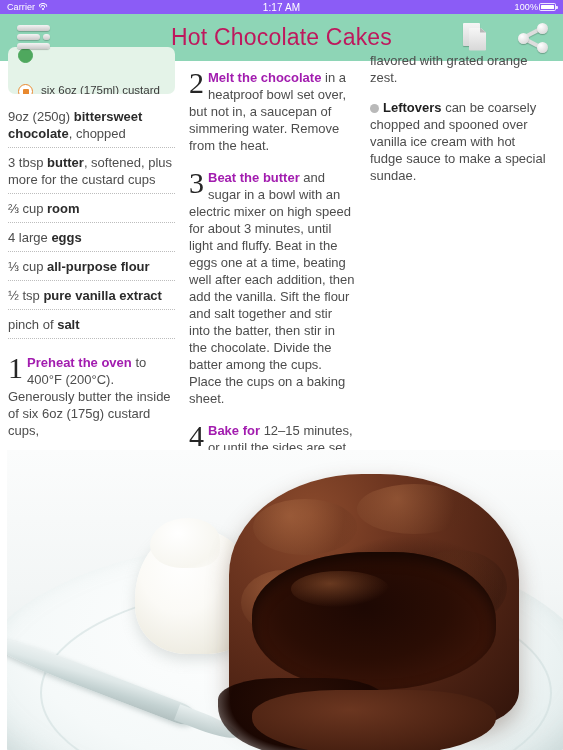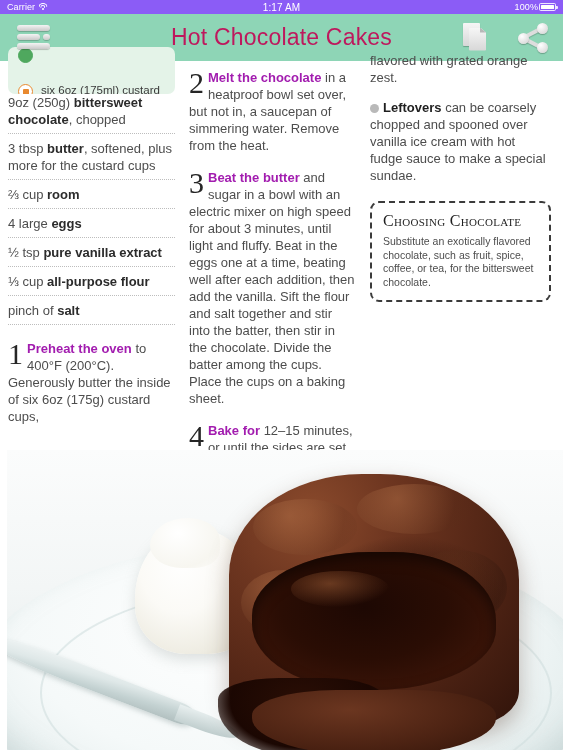--- a/index.html
+++ b/index.html
@@ -136,21 +136,21 @@
     width:15px; height:15px; flex:0 0 15px; border-radius:50%;
     border:1.6px solid #e8892f; margin-top:1px;
     display:flex; align-items:center; justify-content:center;
     background:#ffffff;
   }
   .ing-ico i{ width:6px; height:6px; background:#e8892f; border-radius:1px; display:block;}
   .ing-ico.green{ border-color:#4fa85e; background:#4fa85e; }
   .ing-txt{ font-size:11.5px; line-height:14px; color:#3a3a3a; }
 
   
-  .ing-list{ margin-top:0; }
+  .ing-list{ margin-top:14px; }
   .ing-item{
     font-size:13px; line-height:17px; color:#4d4d4d;
     padding-bottom:5px; margin-bottom:6px;
     border-bottom:1.5px dotted #bdbdbd;
   }
   .ing-item b{ color:#2b2b2b; font-weight:700; }
 
   
   .tip{
     font-size:13px; line-height:17px; color:#4d4d4d;
@@ -355,22 +355,22 @@
             </span>
           <span class="ing-txt">six 6oz (175ml) custard cups or ramekins</span>
         </div>
       </div>
 
       <div class="ing-list">
         <div class="ing-item"><span>9oz (250g) </span><b>bittersweet chocolate</b><span>, chopped</span></div>
         <div class="ing-item"><span>3 tbsp </span><b>butter</b><span>, softened, plus more for the custard cups</span></div>
         <div class="ing-item"><span>⅔ cup </span><b>room</b><span></span></div>
         <div class="ing-item"><span>4 large </span><b>eggs</b><span></span></div>
+        <div class="ing-item"><span>⅓ cup </span><b>all-purpose flour</b><span></span></div>
         <div class="ing-item"><span>½ tsp </span><b>pure vanilla extract</b><span></span></div>
-        <div class="ing-item"><span>⅓ cup </span><b>all-purpose flour</b><span></span></div>
         <div class="ing-item"><span>pinch of </span><b>salt</b><span></span></div>
       </div>
 
 
       <div class="step">
         <span class="num">1</span><b>Preheat the oven</b><span> to 400°F (200°C). Generously butter the inside of six 6oz (175g) custard cups,</span>
       </div>
     </div>
 
     <div class="col col-mid">
@@ -385,24 +385,20 @@
       </div>
     </div>
 
     <div class="col col-right">
       <div class="lead">flavored with grated orange zest.</div>
 
       <div class="tip">
         <span class="bullet"></span><b>Leftovers</b><span> can be coarsely chopped and spooned over vanilla ice cream with hot fudge sauce to make a special sundae.</span>
       </div>
 
-      <div class="sidebox">
-        <h3>Choosing Chocolate</h3>
-        <p>Substitute an exotically flavored chocolate, such as fruit, spice, coffee, or tea, for the bittersweet chocolate.</p>
-      </div>
     </div>
 
   </div>
 
   <div class="photo-wrap">
     <div class="photo">
       <div class="plate"></div>
       <div class="plate-rim"></div>
       <div class="knife">
         <span class="blade"></span>

